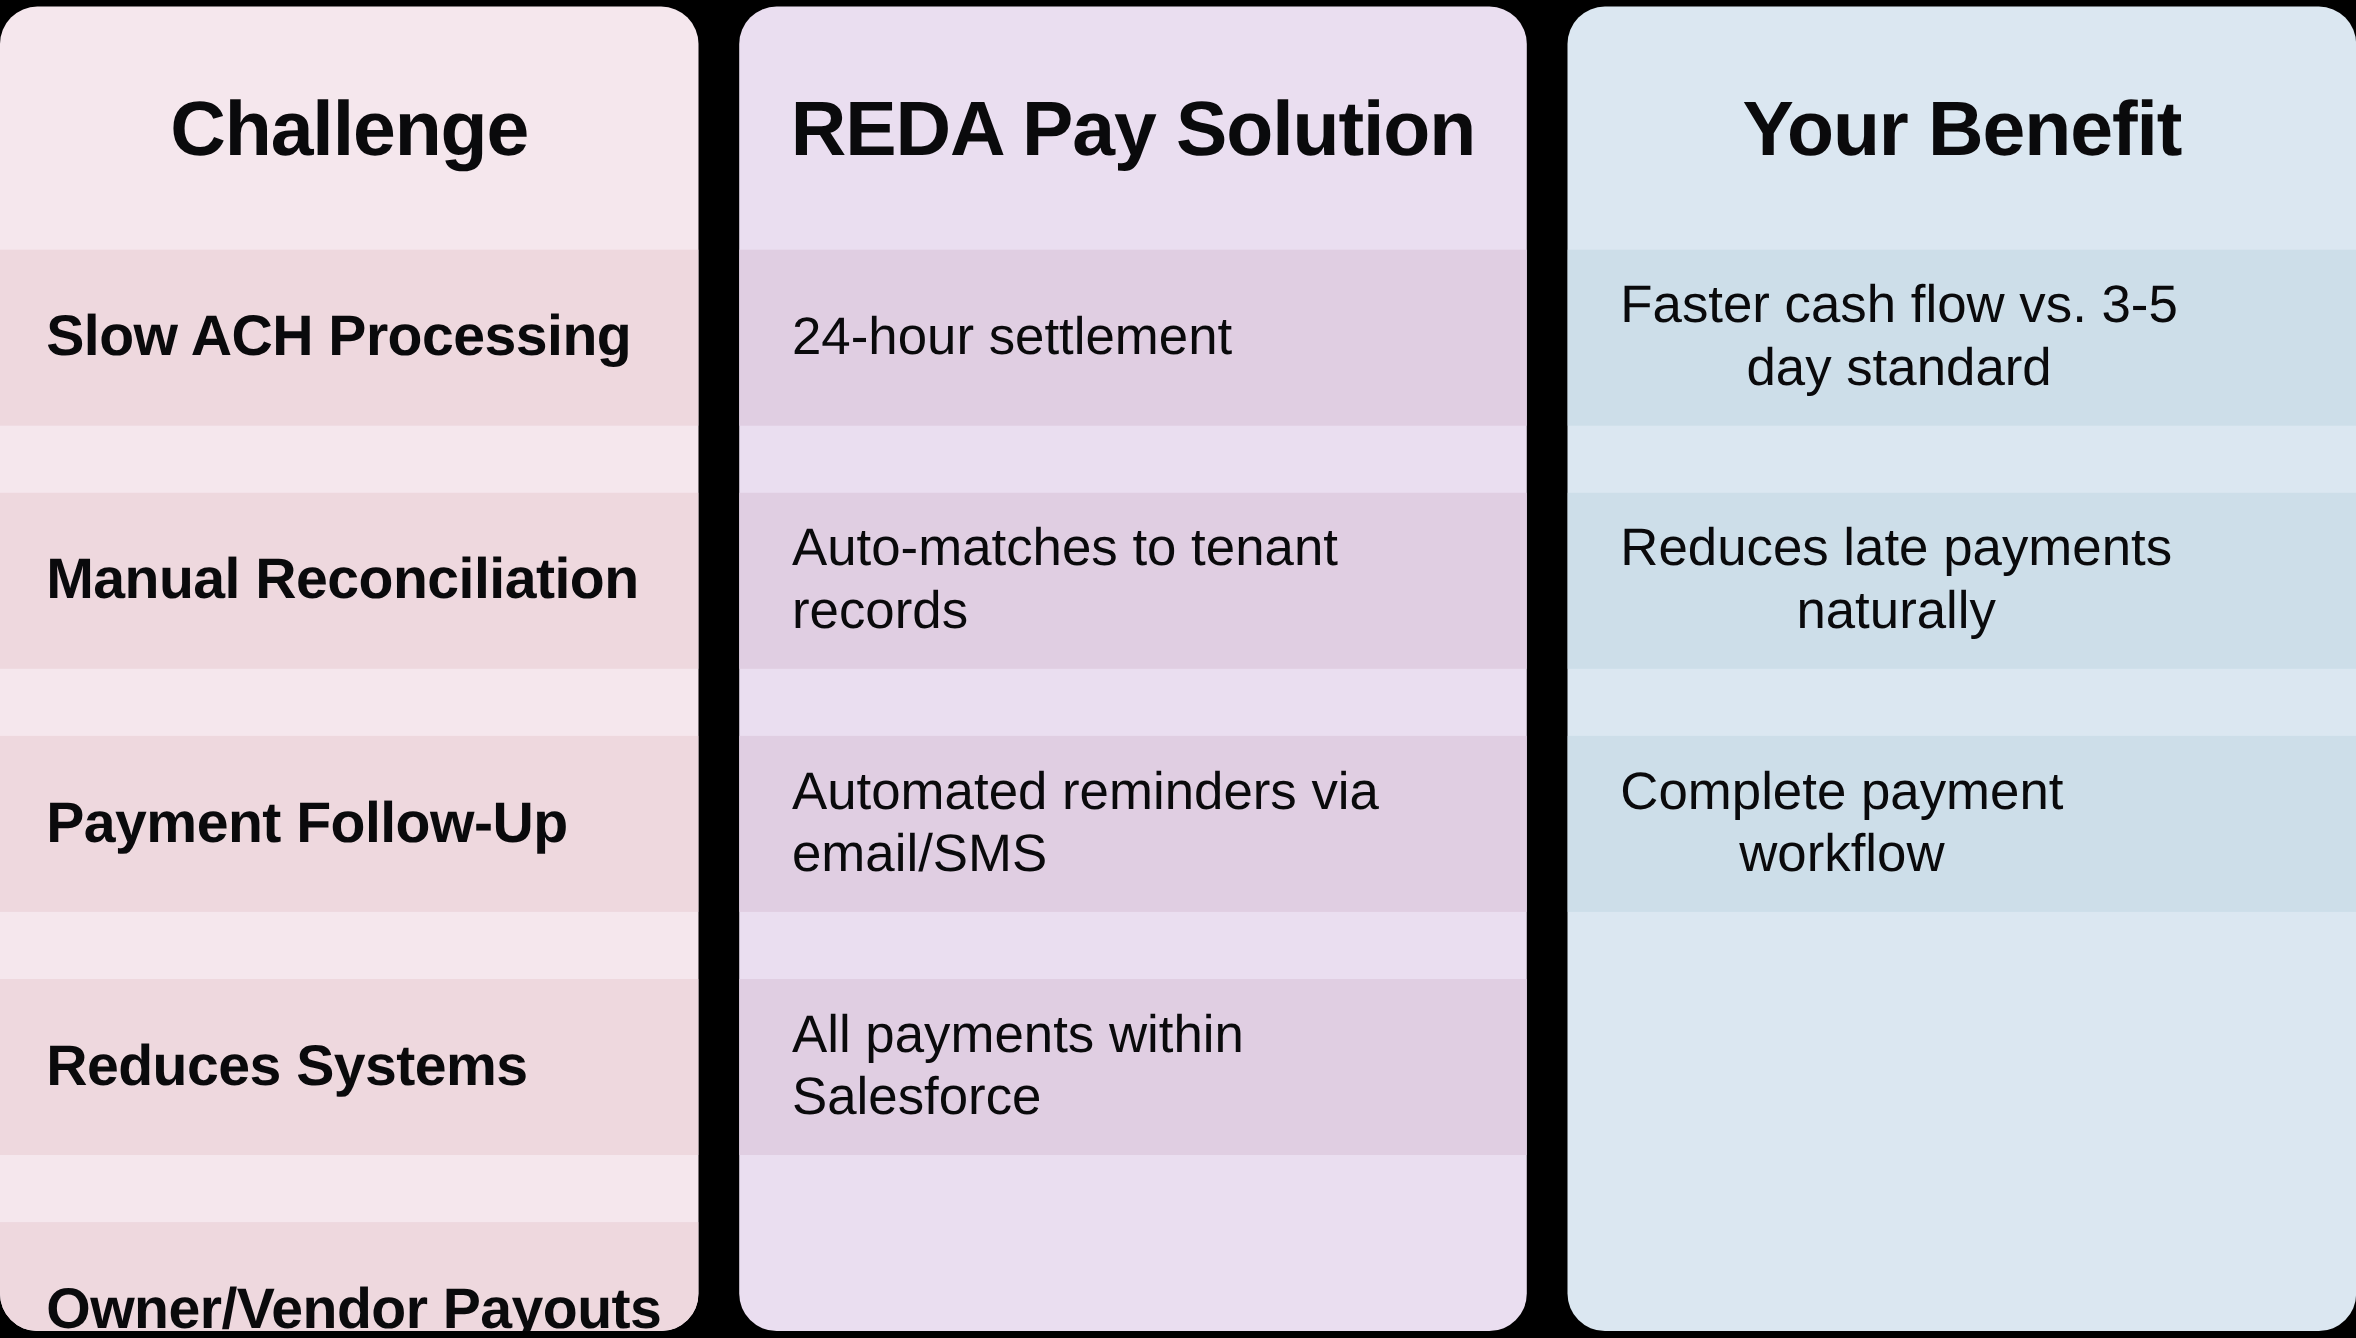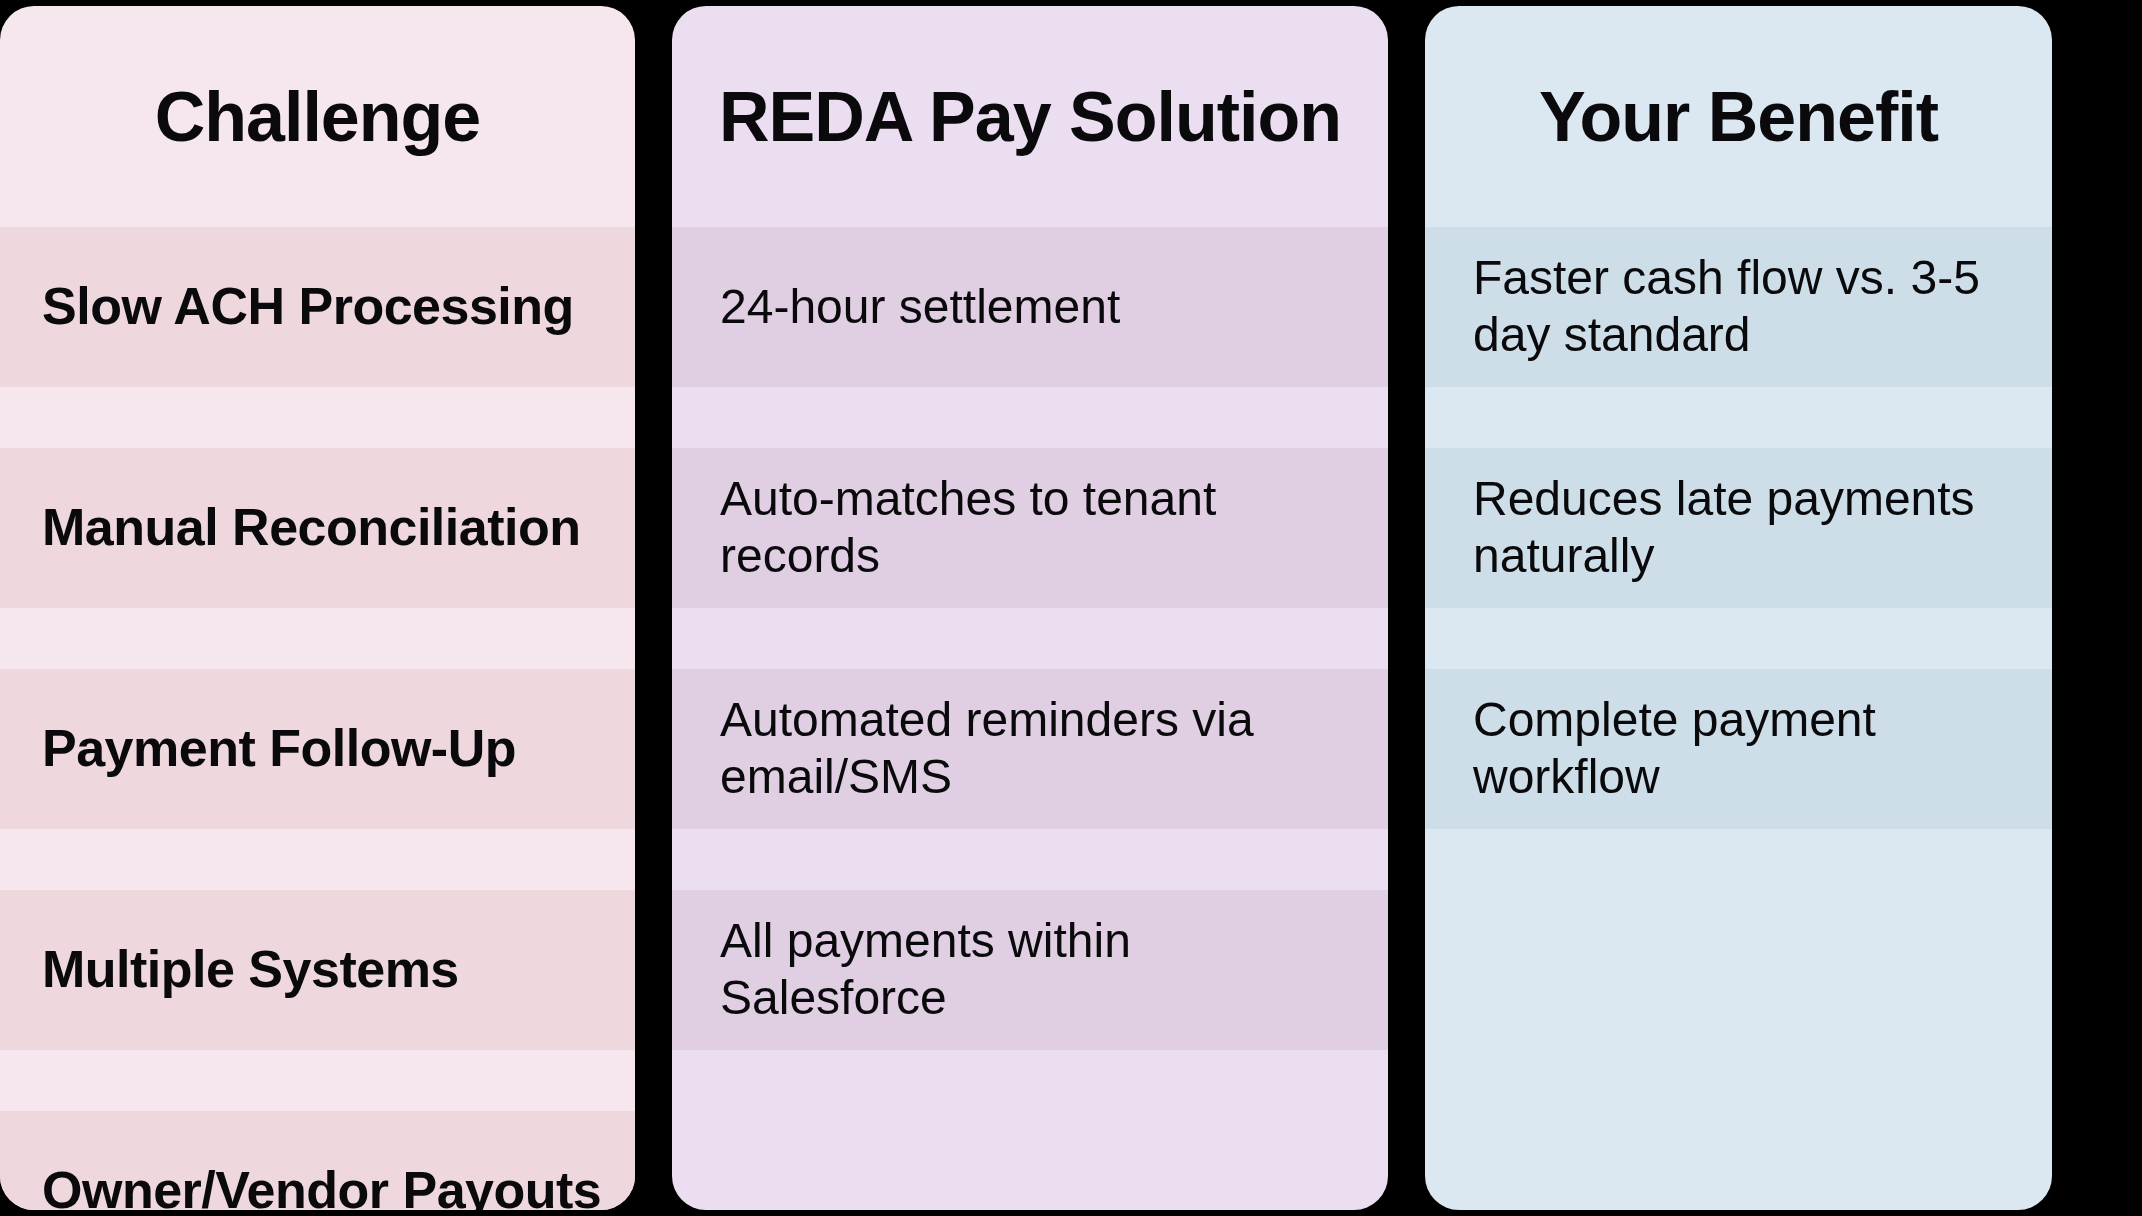--- a/index.html
+++ b/index.html
@@ -26,21 +26,21 @@
   }
   .col {
     height: 1204px;
     border-radius: 34px;
     overflow: hidden;
     display: flex;
     flex-direction: column;
   }
   .col-0 { width: 635px; }
   .col-1 { width: 716px; }
-  .col-2 { width: 627px; }
+  .col-2 { width: 717px; text-align: center; }
   .hdr {
     flex: 0 0 221px;
     height: 221px;
     display: flex;
     align-items: center;
     justify-content: center;
     font-weight: 700;
     font-size: 70px;
     letter-spacing: -1px;
     border-radius: 25px;
@@ -68,21 +68,21 @@
 </head>
 <body>
 
 <main class="board">
 
   <section class="col col-0" style="background-color:#f5e7ed; --band:#eed8de;">
     <header class="hdr">Challenge</header>
     <div class="row">Slow ACH Processing</div>
     <div class="row">Manual Reconciliation</div>
     <div class="row">Payment Follow-Up</div>
-    <div class="row">Multiple Systems</div>
+    <div class="row">Reduces Systems</div>
     <div class="row">Owner/Vendor Payouts</div>
   </section>
 
   <section class="col col-1" style="background-color:#eadef0; --band:#e0cee2;">
     <header class="hdr">REDA Pay Solution</header>
     <div class="row">24-hour settlement</div>
     <div class="row">Auto-matches to tenant
 records</div>
     <div class="row">Automated reminders via
 email/SMS</div>

